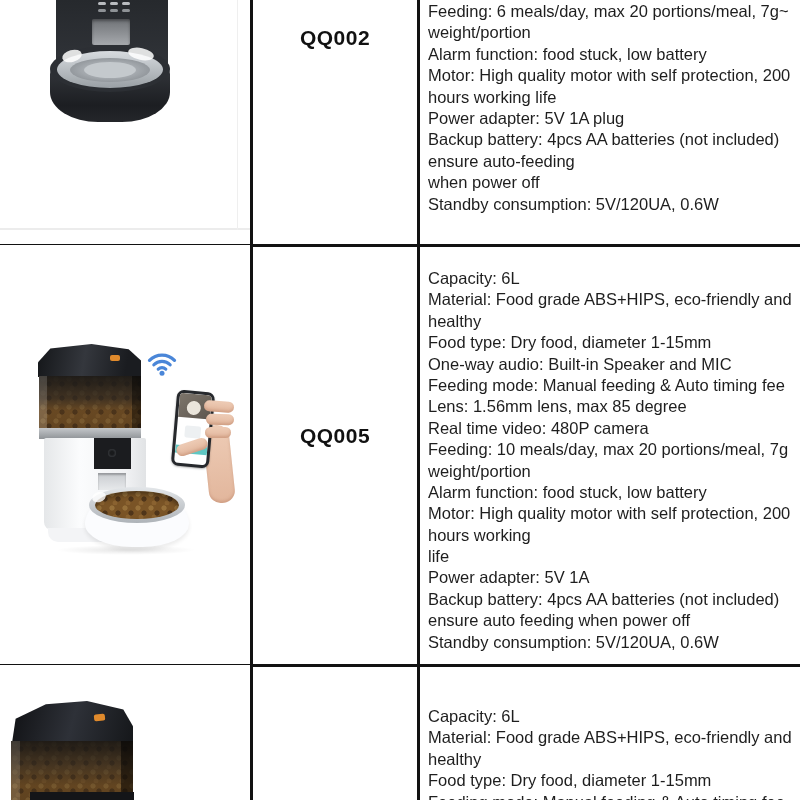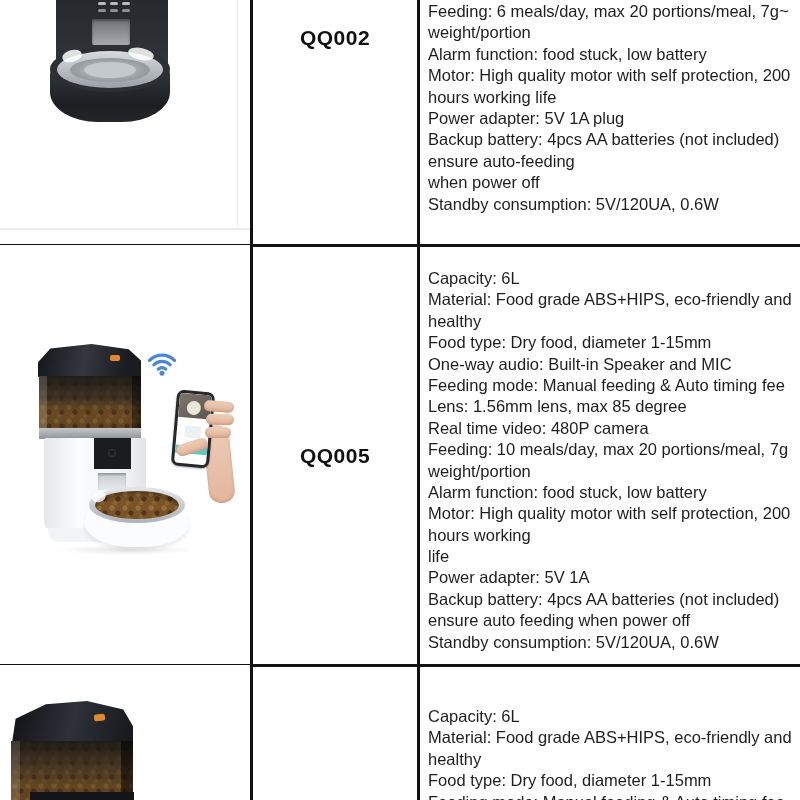--- a/index.html
+++ b/index.html
@@ -190,21 +190,21 @@
             <div class="scr-card"></div>
             <div class="scr-bar"></div>
           </div>
         </div>
         <div class="finger skin" style="left:32px;top:14px;width:30px;transform:rotate(4deg)"></div>
         <div class="finger skin" style="left:34px;top:27px;width:28px;transform:rotate(2deg)"></div>
         <div class="finger skin" style="left:33px;top:40px;width:26px"></div>
         <div class="thumb skin"></div>
       </div>
     </div>
-    <div class="model" style="top:444px">QQ005</div>
+    <div class="model" style="top:424px">QQ005</div>
     <div class="specs" style="top:268px">
         <div class="spec-line">Capacity: 6L</div>
         <div class="spec-line">Material: Food grade ABS+HIPS, eco-friendly and</div>
         <div class="spec-line">healthy</div>
         <div class="spec-line">Food type: Dry food, diameter 1-15mm</div>
         <div class="spec-line">One-way audio: Built-in Speaker and MIC</div>
         <div class="spec-line">Feeding mode: Manual feeding &amp; Auto timing fee</div>
         <div class="spec-line">Lens: 1.56mm lens, max 85 degree</div>
         <div class="spec-line">Real time video: 480P camera</div>
         <div class="spec-line">Feeding: 10 meals/day, max 20 portions/meal, 7g</div>

